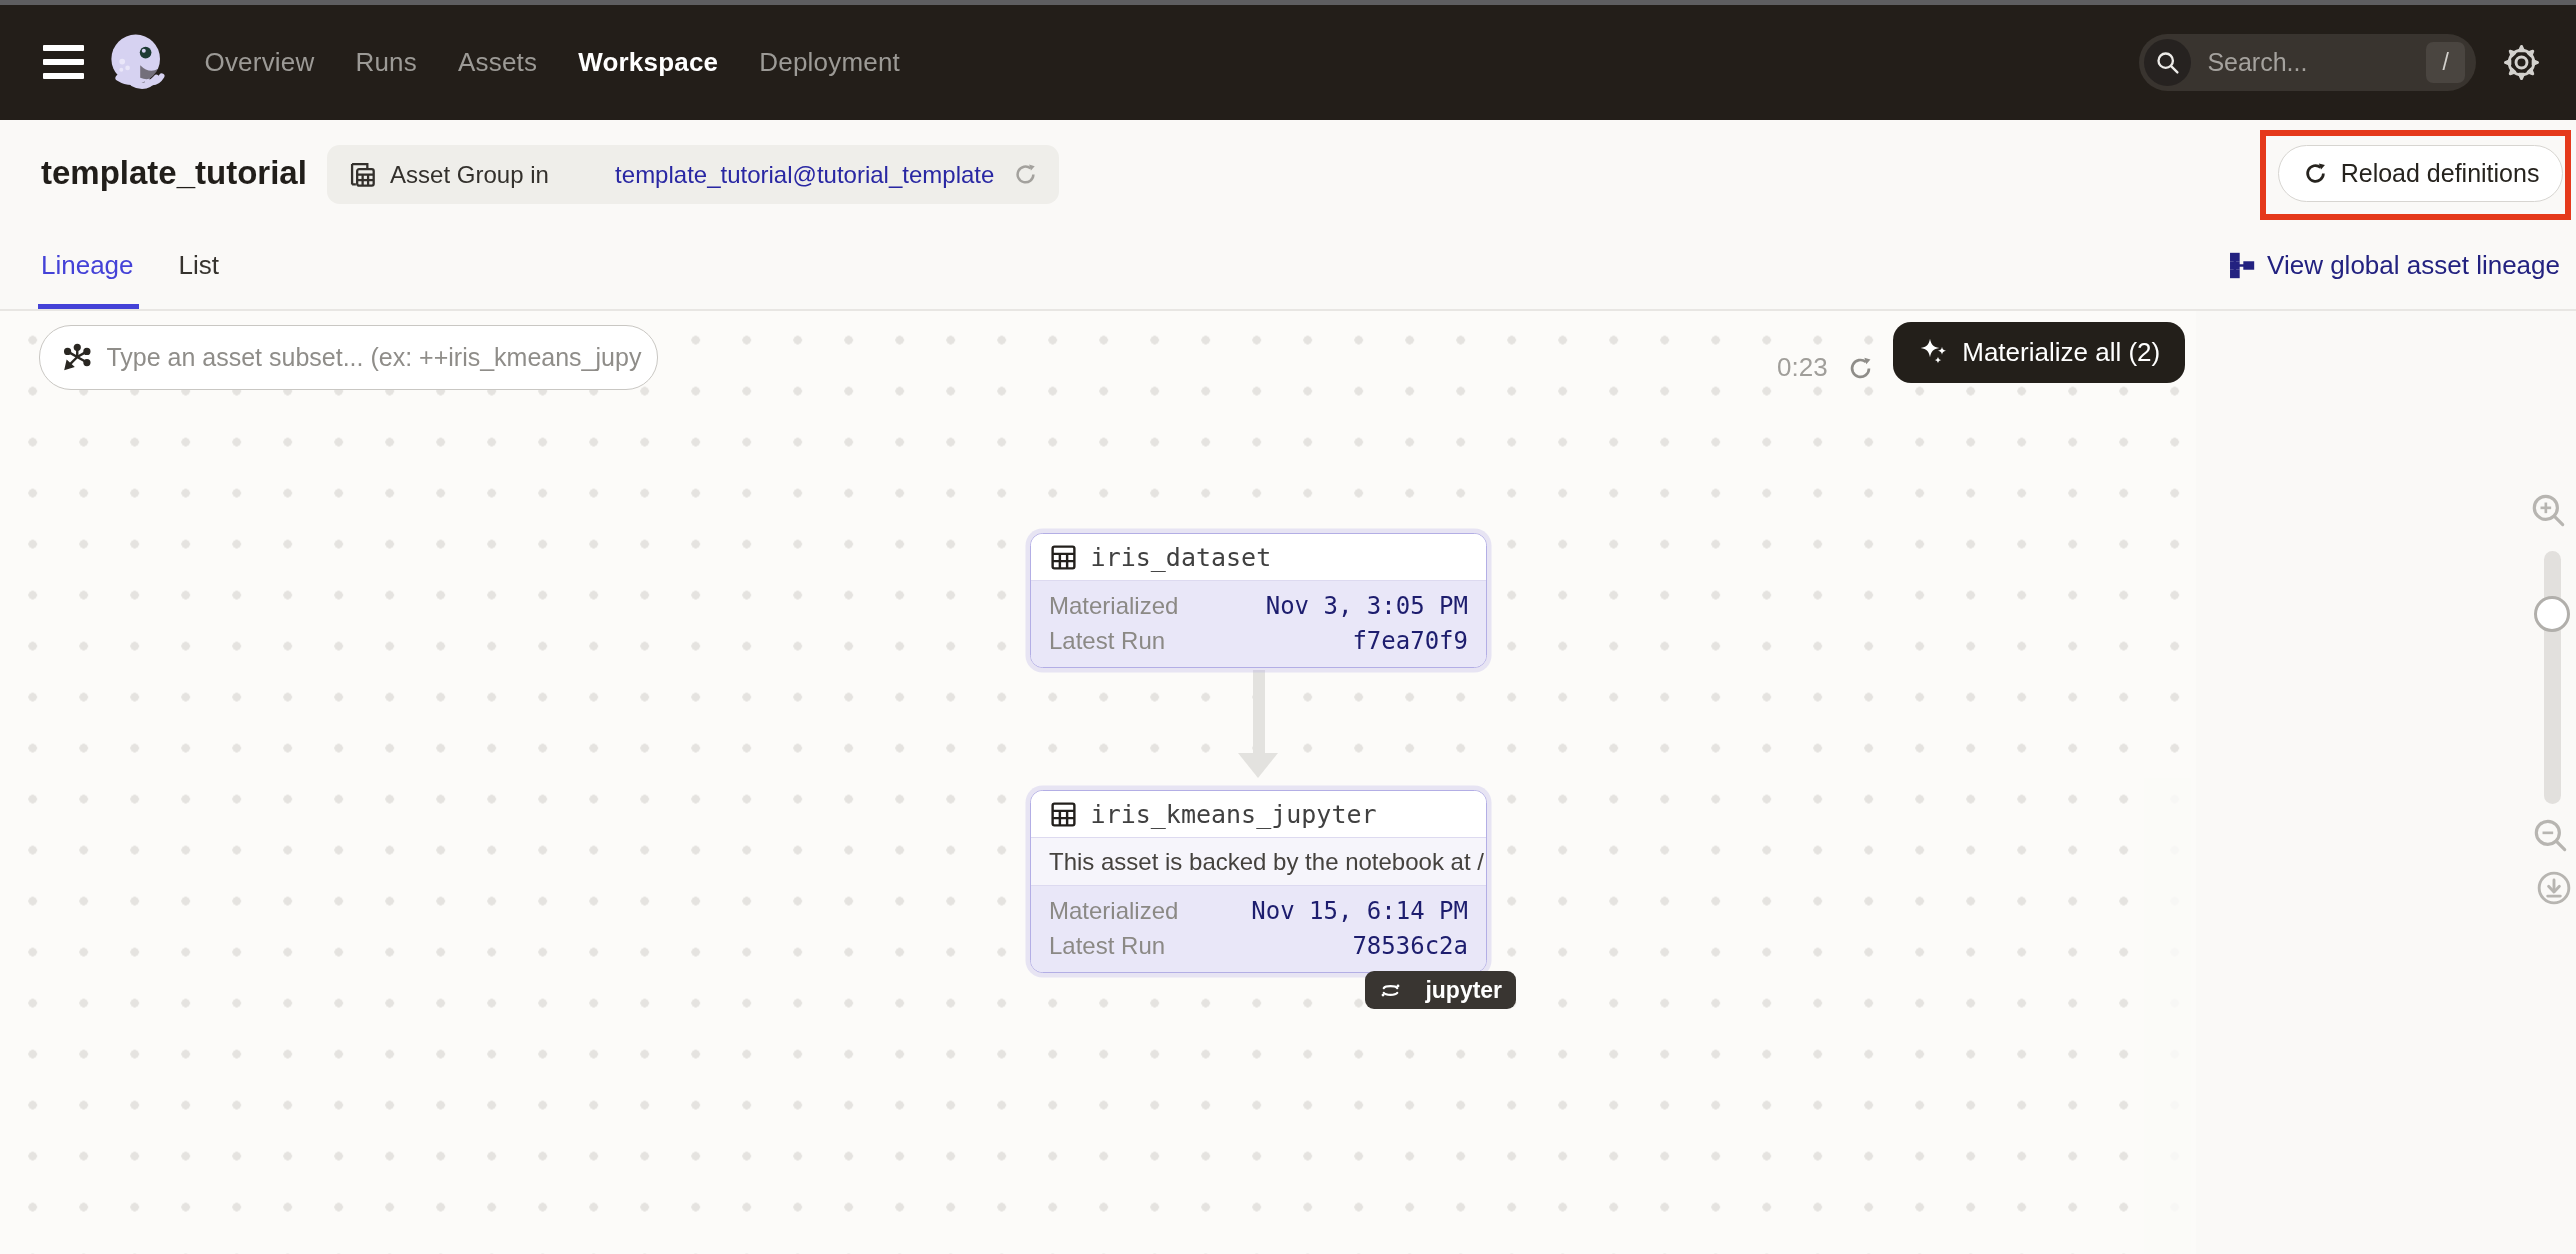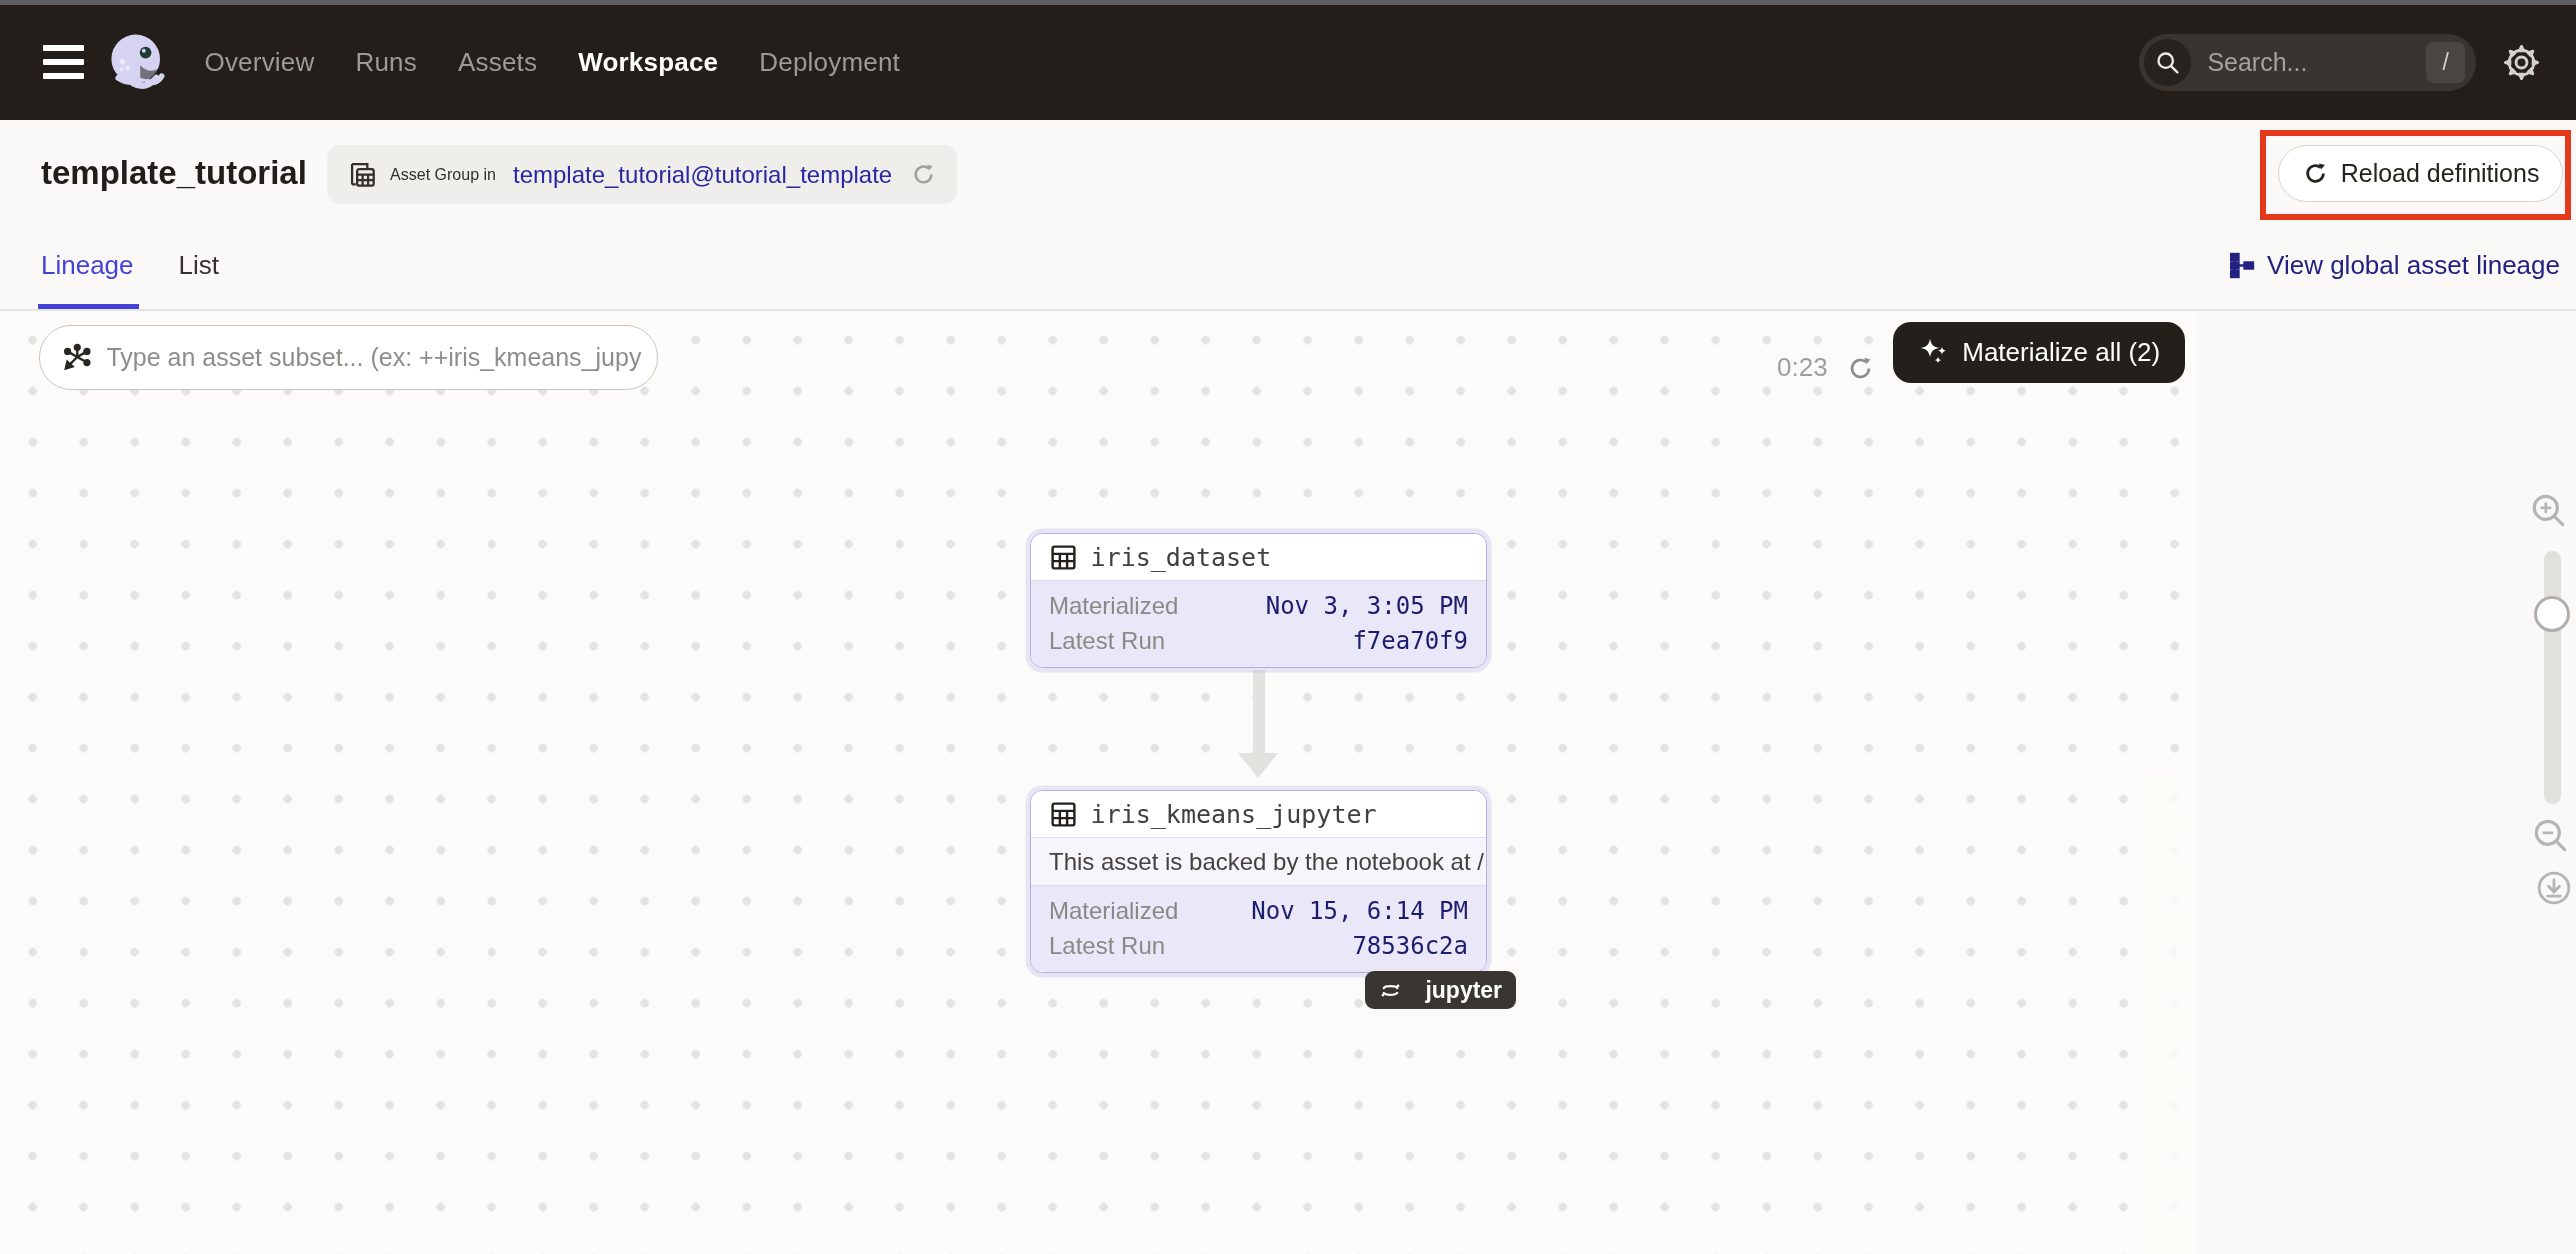--- a/index.html
+++ b/index.html
@@ -25,22 +25,22 @@
                    display:flex; align-items:center; justify-content:center; }
   .search-text { margin-left:16px; font-size:25px; color:#A5A29E; flex:1; }
   .slash-chip { width:39px; height:41px; margin-right:10.8px; background:#4A4540; border-radius:7.2px;
                 display:flex; align-items:center; justify-content:center; font-size:23px; color:#D2D0CC; }
   .gear-btn { margin:0 32px 0 23px; width:45px; height:45px; display:flex; align-items:center; justify-content:center; cursor:pointer; }
 
   
   .page-title { position:absolute; left:41px; top:154px; font-size:33px; font-weight:700; color:#211E1A; }
   .crumb-pill { position:absolute; left:327px; top:145px; height:59px; padding:0 20px; background:#EFEEEA;
                 border-radius:12.6px; display:flex; align-items:center; gap:12.6px; }
-  .crumb-text { font-size:16px; color:#33302C; white-space:pre; }
-  .crumb-link { font-size:24px; color:#2927A3; cursor:pointer; }
+  .crumb-text { font-size:24px; color:#33302C; white-space:pre; }
+  .crumb-link { font-size:24px; color:#2927A3; cursor:pointer;margin-left:47px; }
   .crumb-reload { margin-left:5.4px; cursor:pointer; display:flex; }
 
   .annotation-box { position:absolute; left:2260px; top:130px; width:311px; height:90px;
                     border:6.3px solid #E5391B; }
   .reload-btn { position:absolute; left:2278px; top:145px; height:57px; padding:0 23px;
                 background:#FFFFFF; border:1.8px solid #D7D5D1; border-radius:29px;
                 display:flex; align-items:center; gap:11.7px; font-size:25px; color:#26231E; cursor:pointer; }
 
   
   .tabs { position:absolute; left:41px; top:250px; display:flex; gap:45px; }

